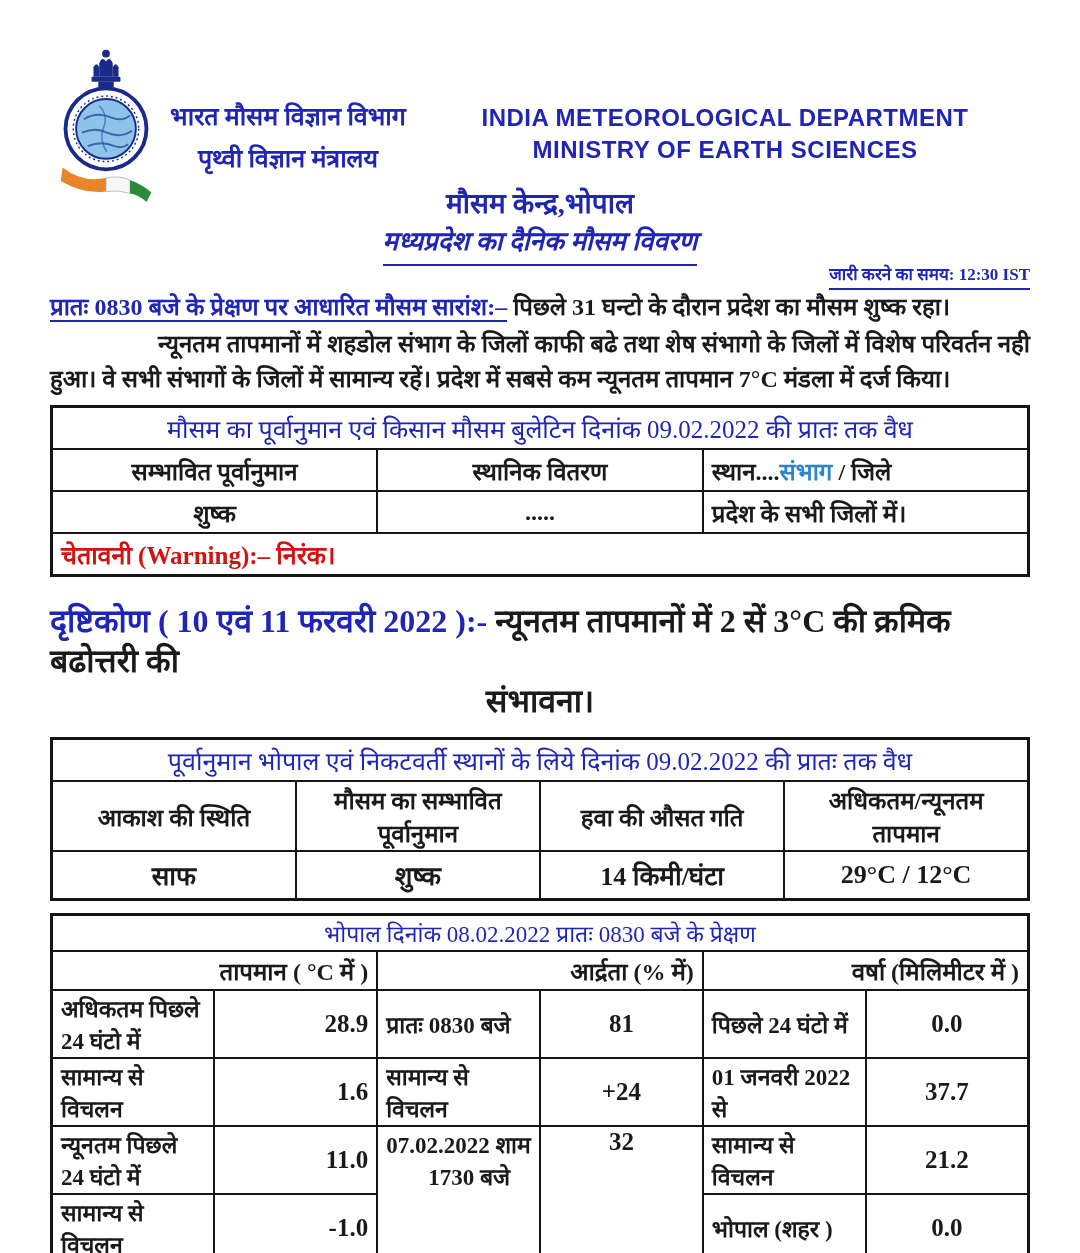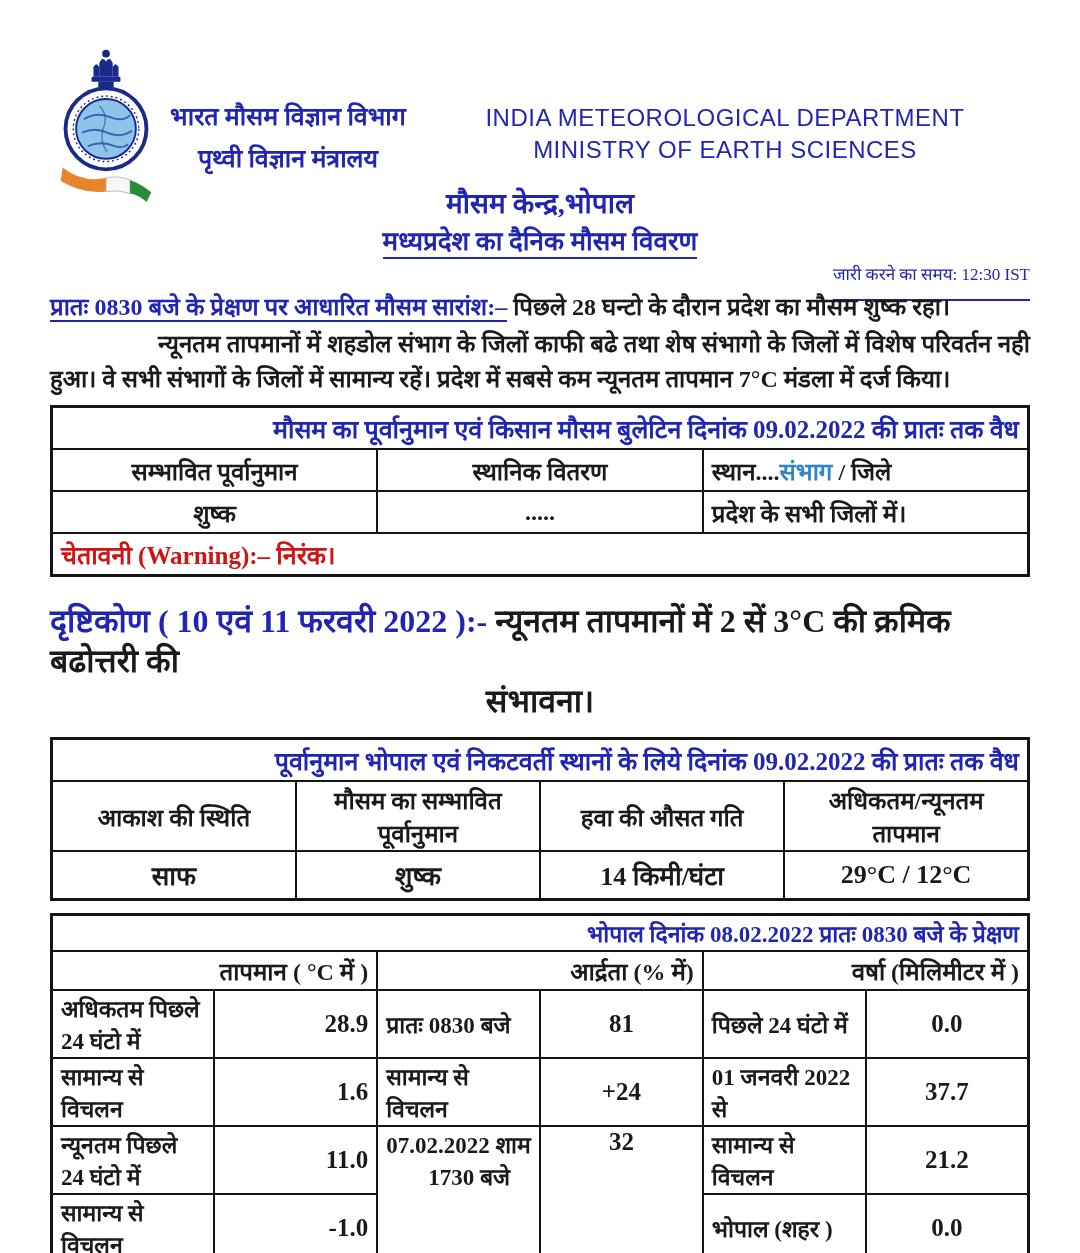--- a/index.html
+++ b/index.html
@@ -15,44 +15,44 @@
     overflow:hidden;
   }
   
   .emblem{position:absolute;left:53px;top:44px;}
   .dept-hindi{
     position:absolute;left:168px;top:96px;width:240px;text-align:center;
     color:var(--blue);font-weight:700;font-size:25px;line-height:42px;
   }
   .dept-english{
     position:absolute;left:420px;top:102px;width:610px;text-align:center;
-    color:var(--blue);font-weight:400;font-size:24px;line-height:32px;
+    color:var(--blue);font-weight:700;font-size:24px;line-height:32px;
     font-family:"Liberation Sans","DejaVu Sans",sans-serif;letter-spacing:.5px;
   }
   .content{position:absolute;left:50px;top:186px;width:980px;}
   .center{text-align:center;}
   .t1{color:var(--blue);font-weight:700;font-size:28px;line-height:36px;}
   .t2{color:var(--blue);font-weight:700;font-size:26px;line-height:40px;}
   .t3{color:var(--blue);font-weight:700;font-size:29px;line-height:44px;}
-  .u-blue{border-bottom:2px solid var(--blue);padding-bottom:1px;}
+  .u-blue{border-bottom:2px solid var(--blue);padding-bottom:8px;font-style:italic;}
   .issue-line{text-align:right;margin-top:2px;line-height:22px;}
   .issue-line span{
-    color:var(--blue);font-weight:400;font-size:17px;
-    border-bottom:2px solid var(--blue);padding-bottom:15px;
+    color:var(--blue);font-weight:700;font-size:17px;
+    border-bottom:2px solid var(--blue);padding-bottom:4px;
   }
   
   .para{font-size:24px;line-height:35px;text-align:justify;margin:4px 0 0 0;font-weight:600;}
   .lead{color:var(--blue);font-weight:700;border-bottom:2px solid var(--blue);}
   .para2{text-indent:108px;margin-top:2px;}
   .b{font-weight:800;}
   
   table{border-collapse:collapse;width:980px;table-layout:fixed;}
   td{border:2px solid #151515;padding:1px 8px;font-size:24px;font-weight:600;overflow:hidden;}
   table{border:3px solid #151515;}
-  .cap{color:var(--blue);font-weight:700;text-align:right;font-size:25px;height:38px;}
+  .cap{color:var(--blue);font-weight:400;text-align:center;font-size:25px;height:38px;}
   .tbl1{margin-top:8px;}
   .tbl1 td{height:38px;}
   .warning{color:var(--red);font-weight:700;font-size:25px;}
   .lb{color:var(--lightblue);}
   .ctr{text-align:center;}
   .outlook{margin-top:24px;font-size:32px;font-weight:700;line-height:40px;}
   .outlook .lead2{color:var(--blue);}
   .tbl2{margin-top:16px;}
   .tbl2 .hdr td{height:36px;text-align:center;font-weight:700;}
   .tbl2 .val td{height:44px;text-align:center;font-weight:700;font-size:26px;}
@@ -113,21 +113,21 @@
 
     <div class="center t1">मौसम केन्द्र,भोपाल</div>
     <div class="center t2">
       <span class="u-blue">मध्यप्रदेश का दैनिक मौसम विवरण</span>
     </div>
 
     <div class="issue-line">
       <span>जारी करने का समय: 12:30 IST</span>
     </div>
 
-    <p class="para"><span class="lead">प्रातः 0830 बजे के प्रेक्षण पर आधारित मौसम सारांश:–</span><span> पिछले 28 घन्टो के दौरान प्रदेश का मौसम शुष्क रहा।</span></p>
+    <p class="para"><span class="lead">प्रातः 0830 बजे के प्रेक्षण पर आधारित मौसम सारांश:–</span><span> पिछले 31 घन्टो के दौरान प्रदेश का मौसम शुष्क रहा।</span></p>
 
     <p class="para para2"><span>न्यूनतम तापमानों में शहडोल संभाग के जिलों काफी बढे तथा शेष संभागो के जिलों में विशेष परिवर्तन नही हुआ। वे सभी संभागों के जिलों में सामान्य रहें। प्रदेश में </span><span class="b">सबसे कम न्यूनतम तापमान 7°C मंडला</span><span> में दर्ज किया।</span></p>
 
     <table class="tbl1">
       <tbody>
           <tr>
         <td class="cap" colspan="3">मौसम का पूर्वानुमान एवं किसान मौसम बुलेटिन दिनांक 09.02.2022 की प्रातः तक वैध</td>
       </tr>
       <tr>
         <td class="ctr" style="width:295px;">सम्भावित पूर्वानुमान</td>

